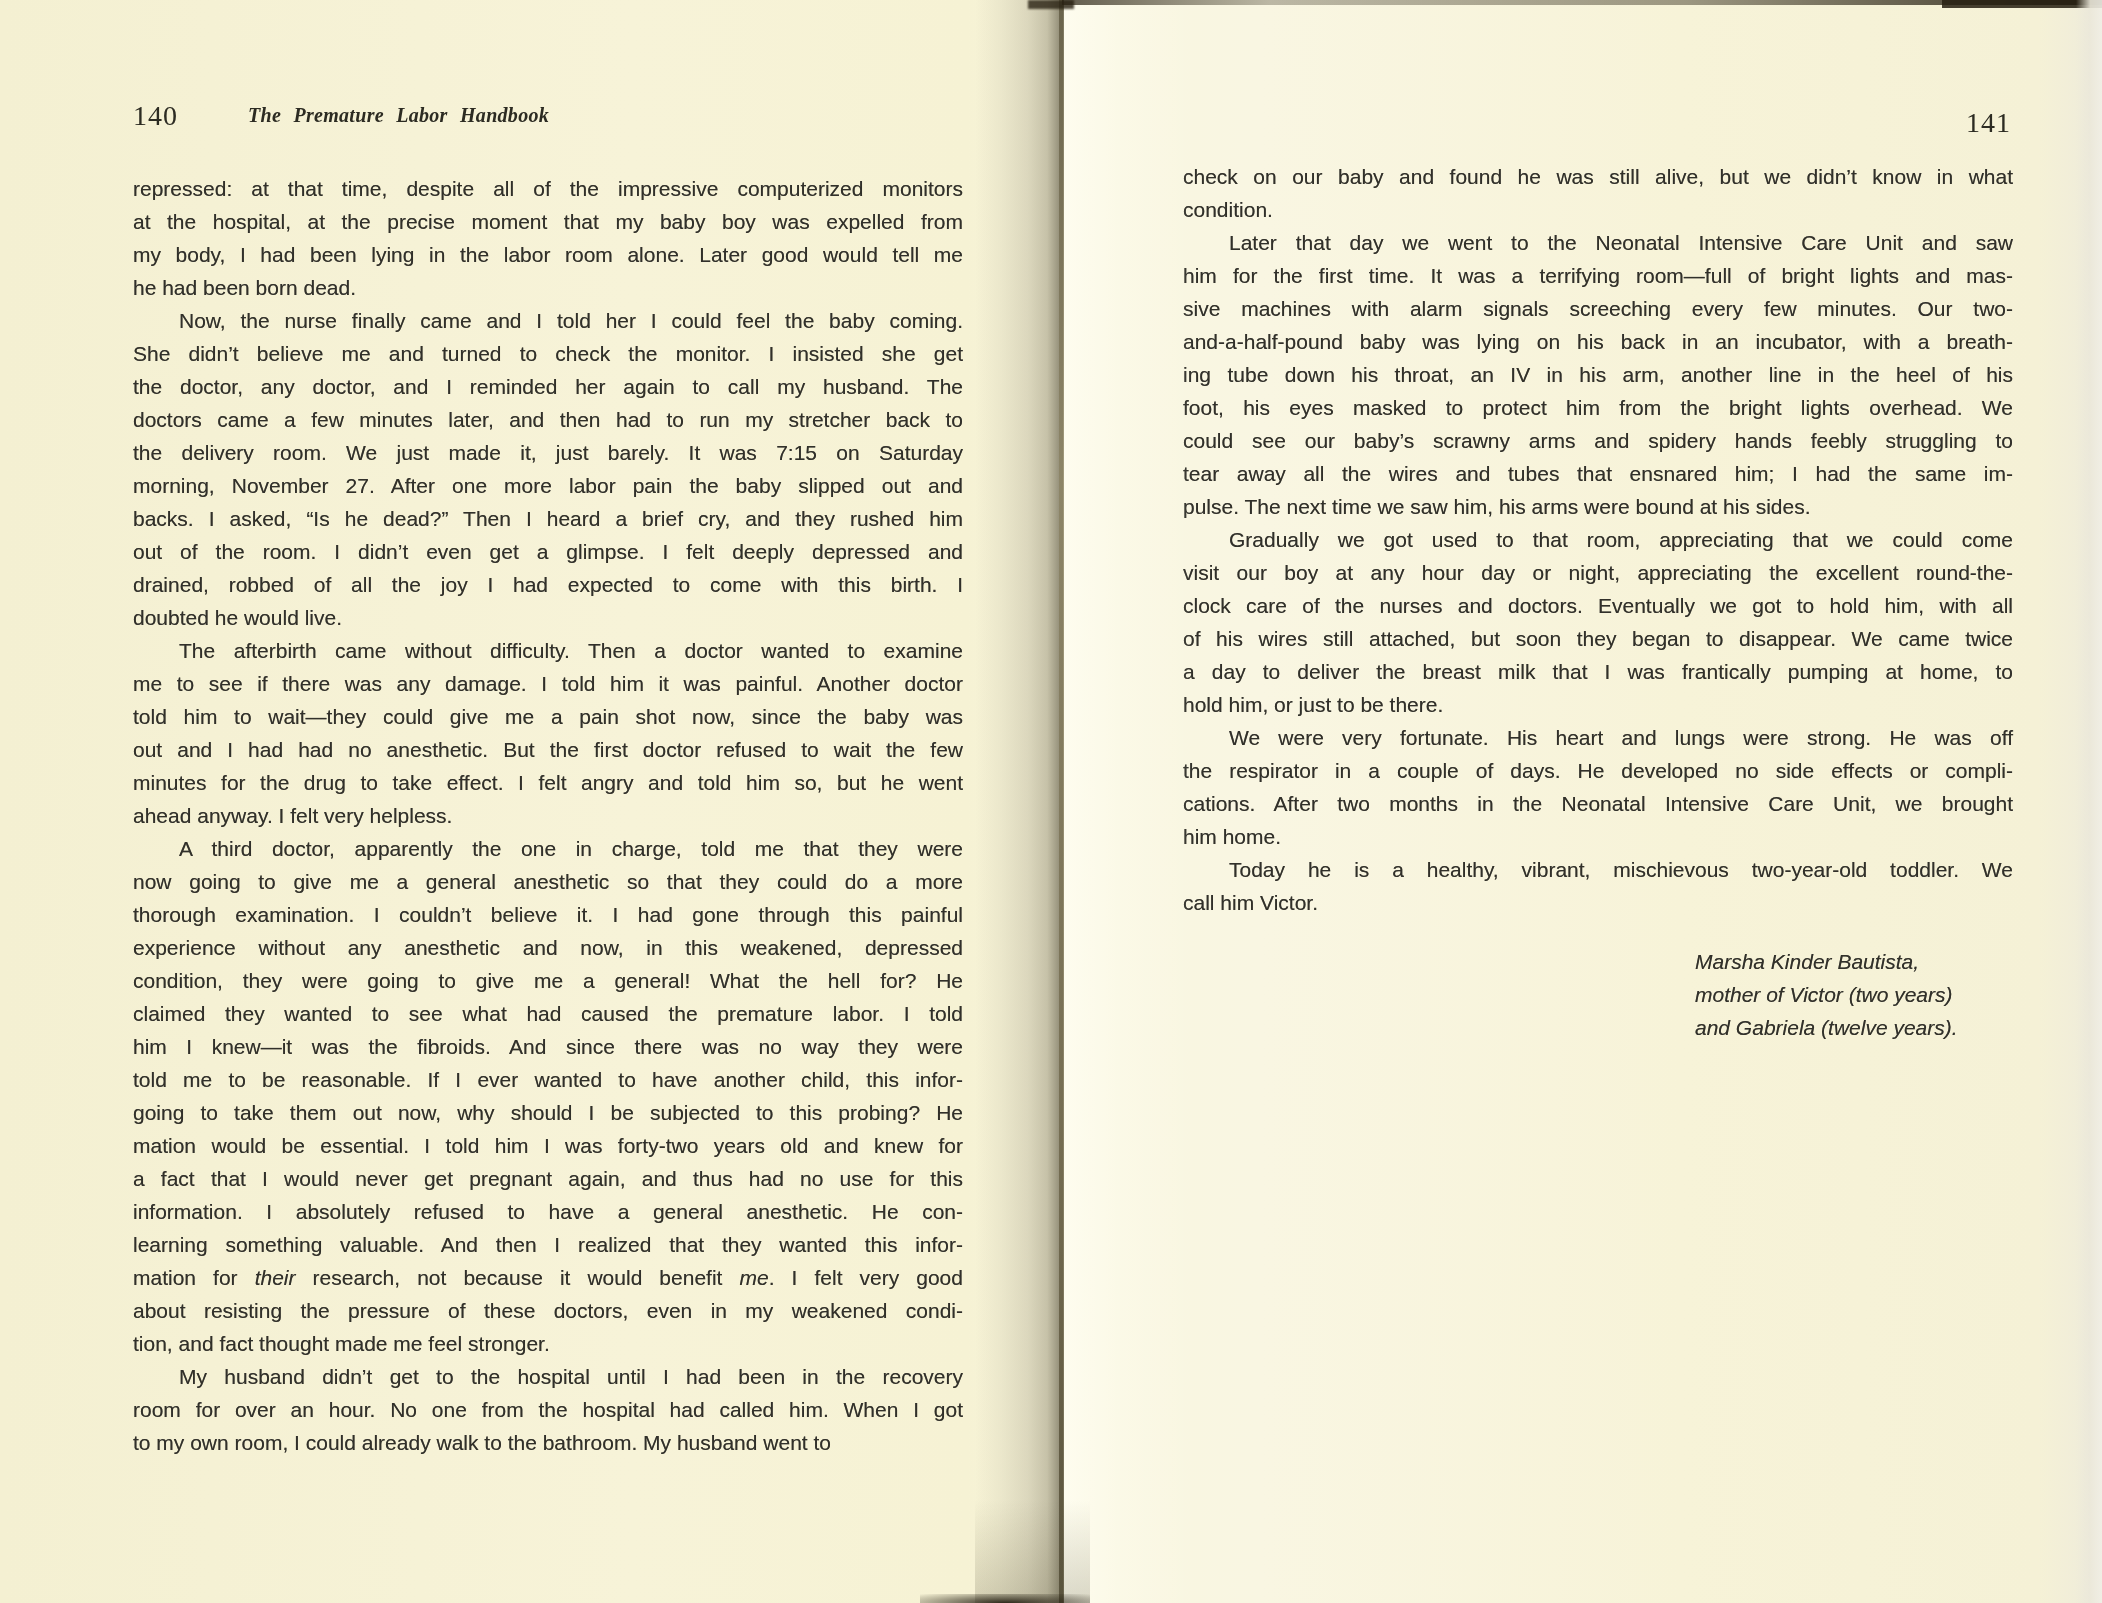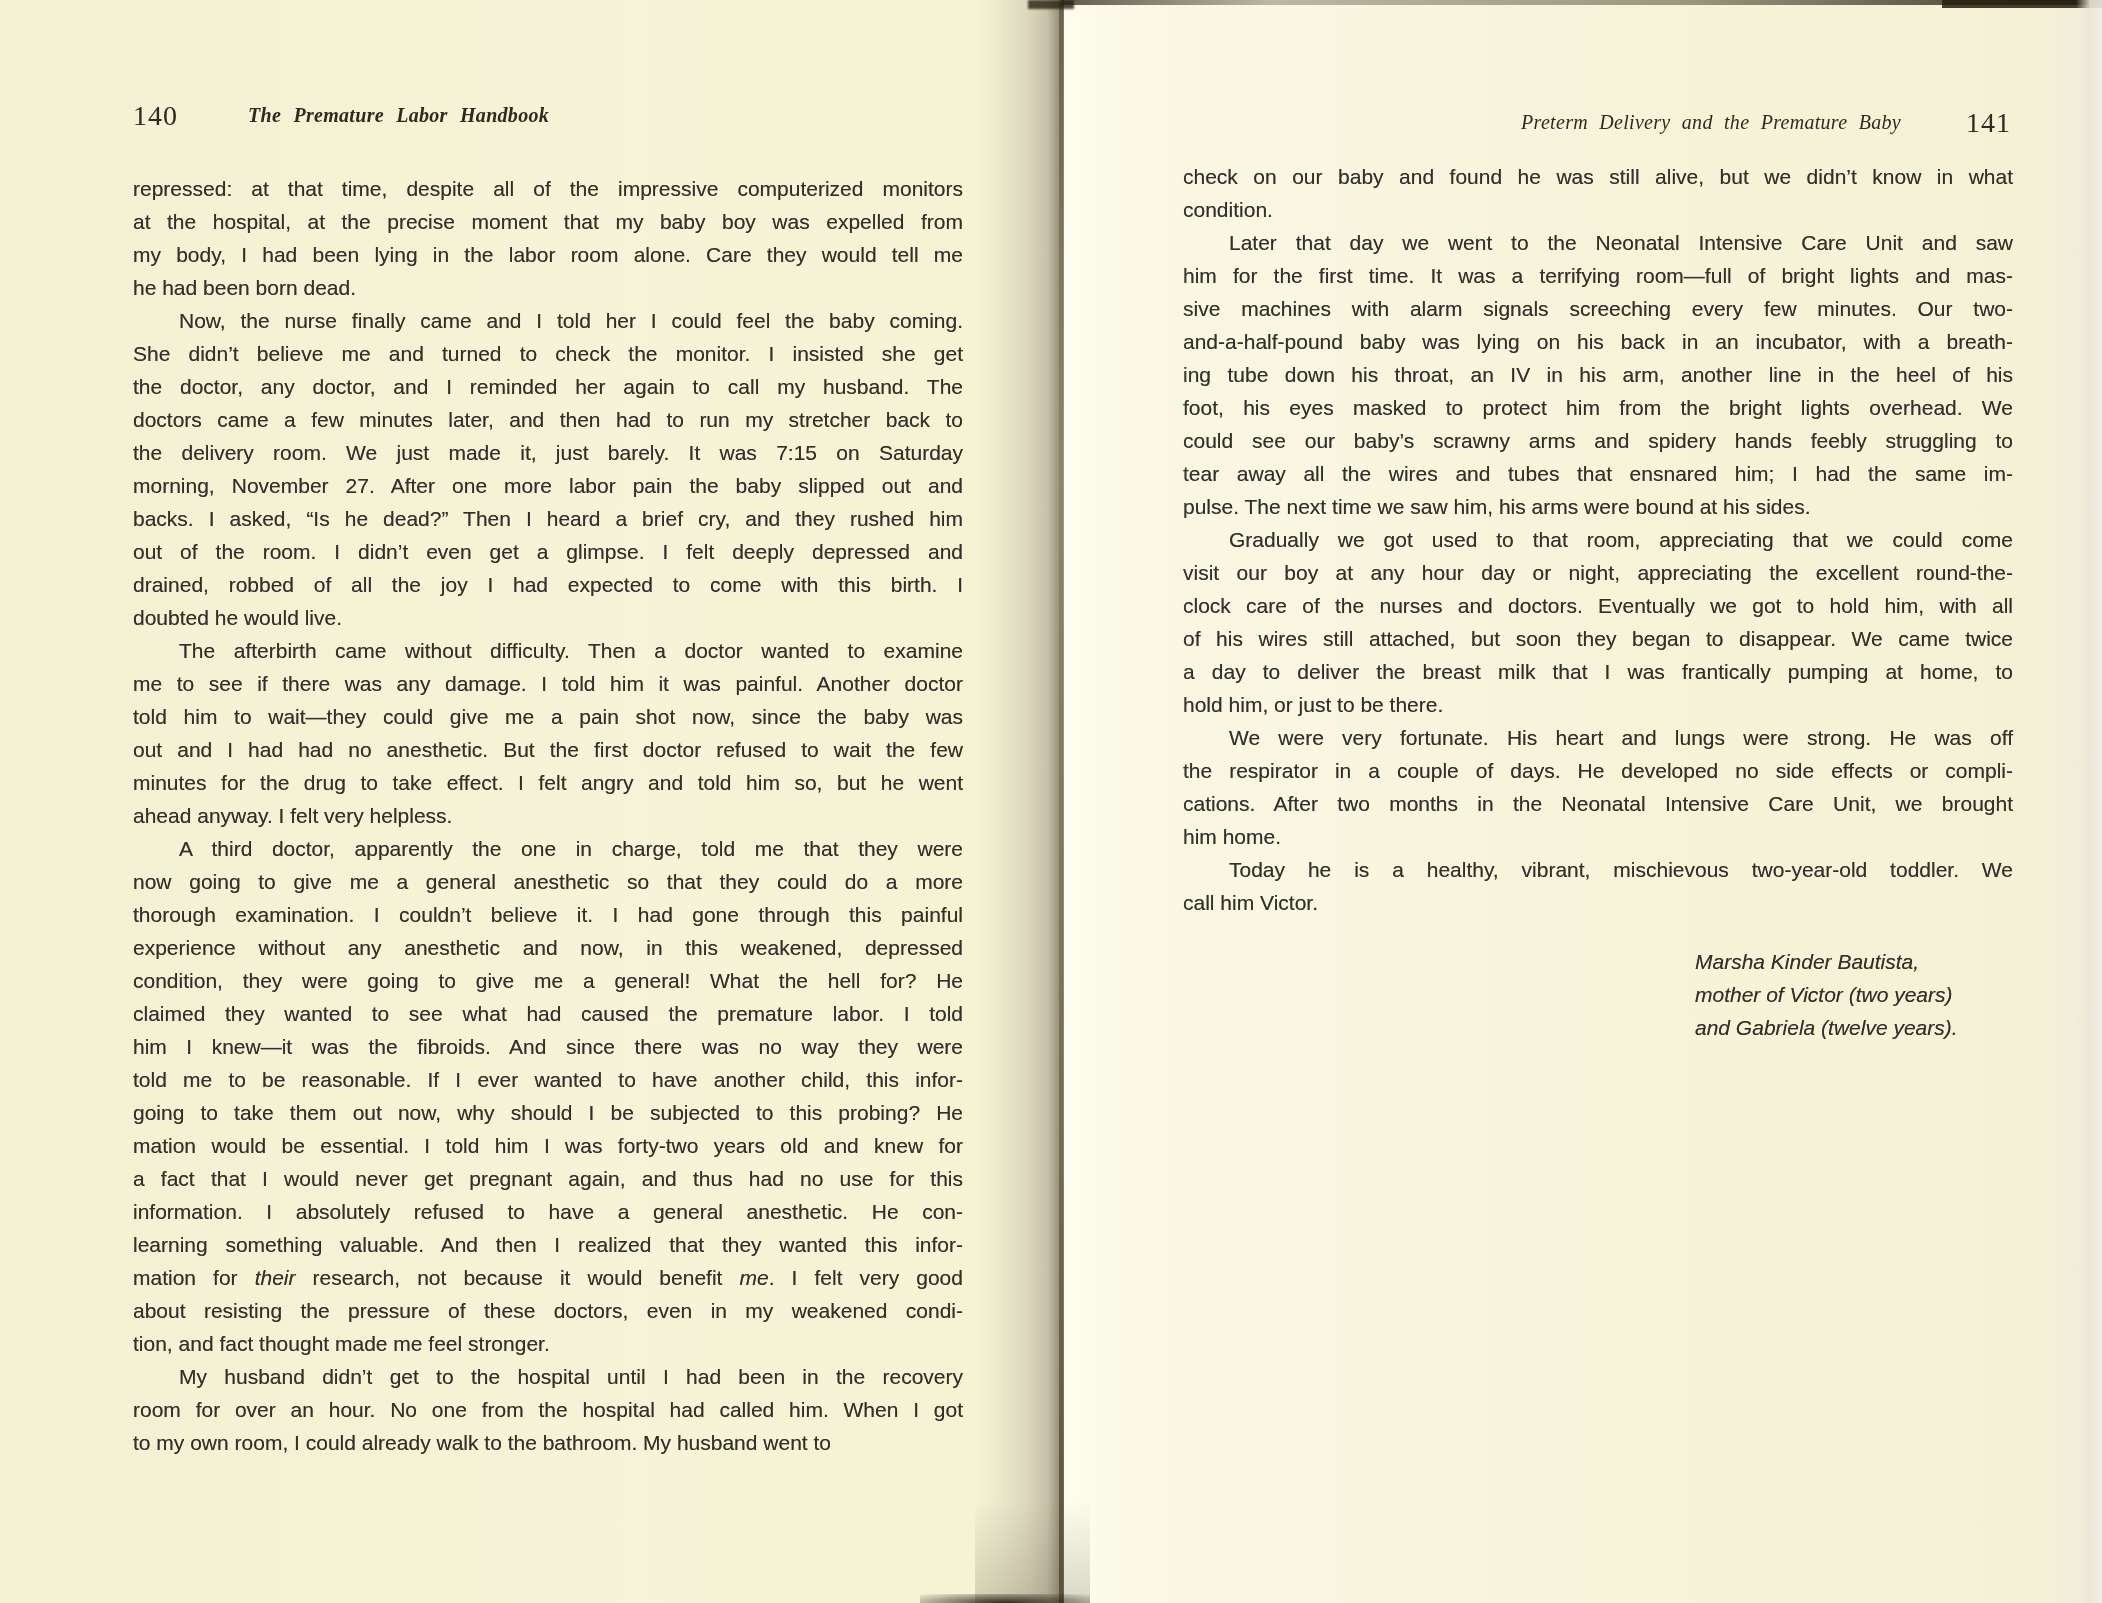--- a/index.html
+++ b/index.html
@@ -54,29 +54,28 @@
 <body>
 
 <div class="spread">
 
   <div class="page-header header-left">
     <span class="page-num">140</span>
     <span class="running-head">The Premature Labor Handbook</span>
   </div>
 
   <div class="page-header header-right">
-    <span class="running-head">Preterm Delivery and the Premature Baby</span>
     <span class="page-num">141</span>
   </div>
 
   <div class="text-block body-left">
       <div class="para">
         <div class="line">repressed: at that time, despite all of the impressive computerized monitors</div>
         <div class="line">at the hospital, at the precise moment that my baby boy was expelled from</div>
-        <div class="line">my body, I had been lying in the labor room alone. Care they would tell me</div>
+        <div class="line">my body, I had been lying in the labor room alone. Later good would tell me</div>
         <div class="line last">he had been born dead.</div>
       </div>
       <div class="para indent">
         <div class="line">Now, the nurse finally came and I told her I could feel the baby coming.</div>
         <div class="line">She didn’t believe me and turned to check the monitor. I insisted she get</div>
         <div class="line">the doctor, any doctor, and I reminded her again to call my husband. The</div>
         <div class="line">doctors came a few minutes later, and then had to run my stretcher back to</div>
         <div class="line">the delivery room. We just made it, just barely. It was 7:15 on Saturday</div>
         <div class="line">morning, November 27. After one more labor pain the baby slipped out and</div>
         <div class="line">backs. I asked, “Is he dead?” Then I heard a brief cry, and they rushed him</div>

